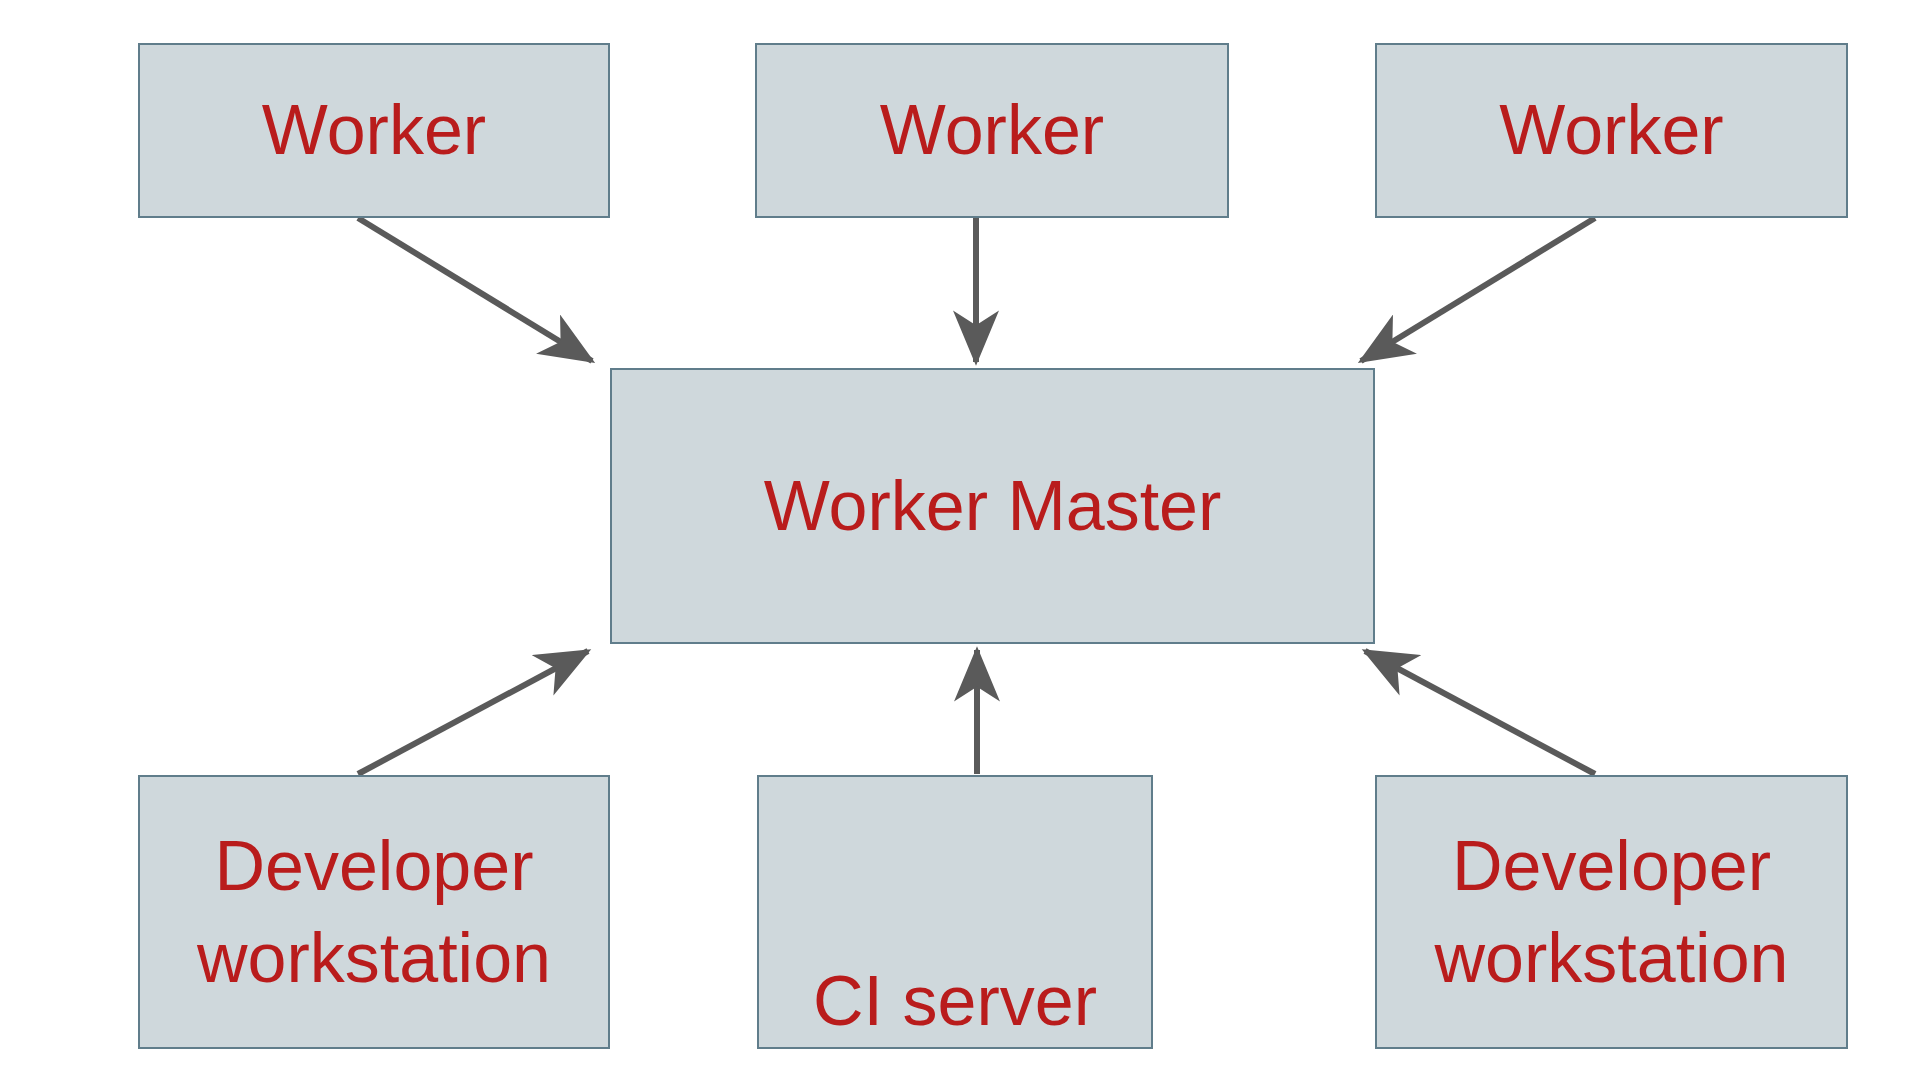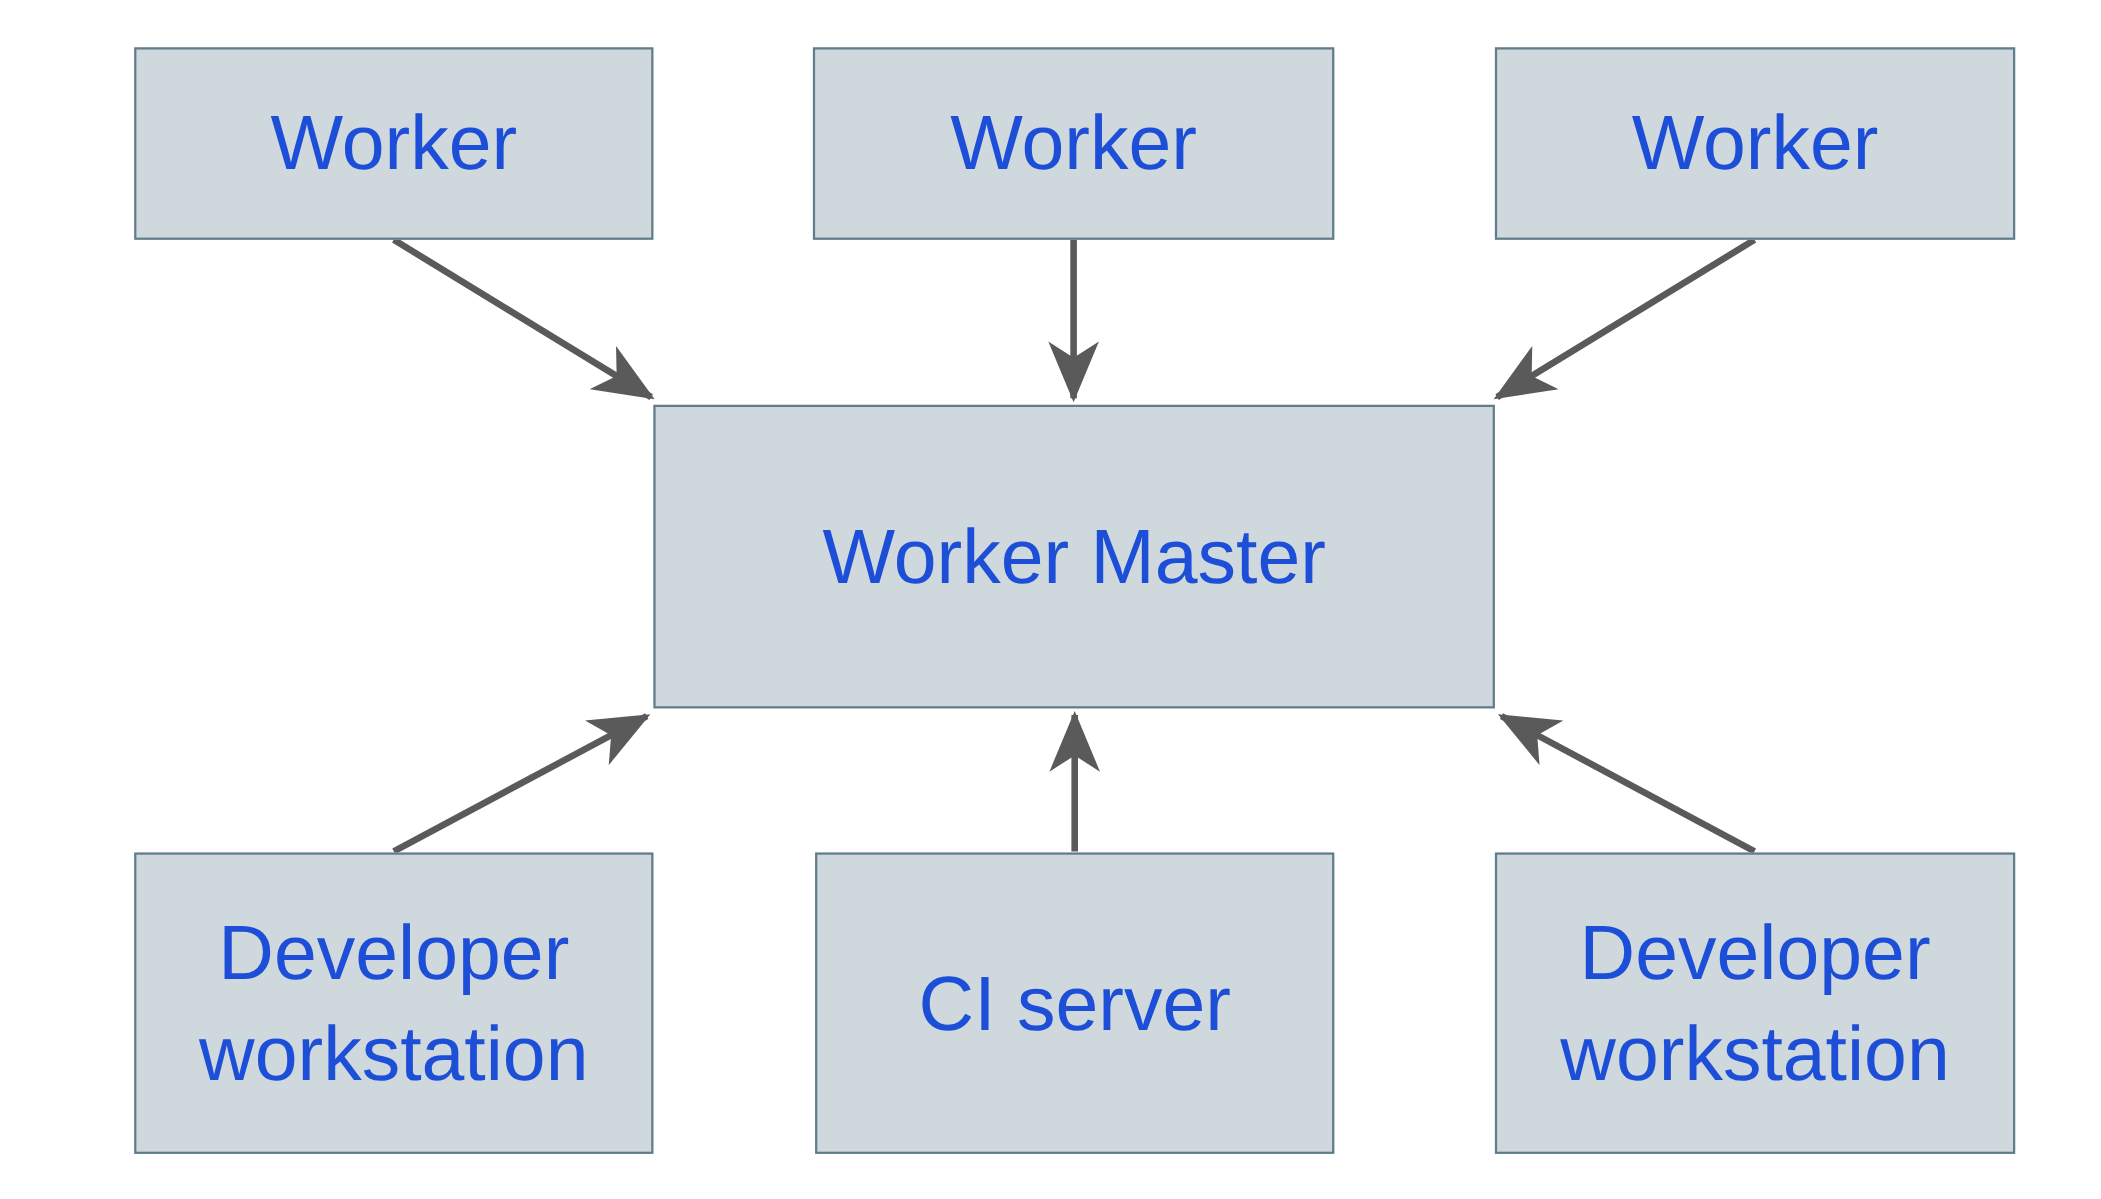--- a/index.html
+++ b/index.html
@@ -25,35 +25,36 @@
   }
   .node {
     position: absolute;
     box-sizing: border-box;
     background: #cfd8dc;
     border: 2px solid #607d8b;
     display: flex;
     align-items: center;
     justify-content: center;
     text-align: center;
-    color: #1d4ed8;
+    color: #b91c1c;
     font-size: 70px;
     line-height: 1.32;
     letter-spacing: 0px;
     padding: 0 10px;
+    margin-left: 16px;
   }
   
   .node.worker-1 { left: 122px; top: 43px;  width: 472px; height: 175px; }
   .node.worker-2 { left: 739px; top: 43px;  width: 474px; height: 175px; }
   .node.worker-3 { left: 1359px; top: 43px; width: 473px; height: 175px; }
   
   .node.build-master { left: 594px; top: 368px; width: 765px; height: 276px; }
   
   .node.dev-left  { left: 122px;  top: 775px; width: 472px; height: 274px; }
-  .node.ci-server { left: 741px;  top: 775px; width: 472px; height: 274px; }
+  .node.ci-server { left: 741px;  top: 775px; width: 396px; height: 274px; align-items: flex-end; }
   .node.dev-right { left: 1359px; top: 775px; width: 473px; height: 274px; }
 </style>
 </head>
 <body>
 
 <div class="canvas">
 
   <svg class="edges-layer" width="1910" height="1090" viewBox="0 0 1910 1090" xmlns="http://www.w3.org/2000/svg">
     <defs>
       <marker id="arrowhead" viewBox="0 0 12 10" refX="11.2" refY="5" markerUnits="userSpaceOnUse" markerWidth="56" markerHeight="46" orient="auto">

